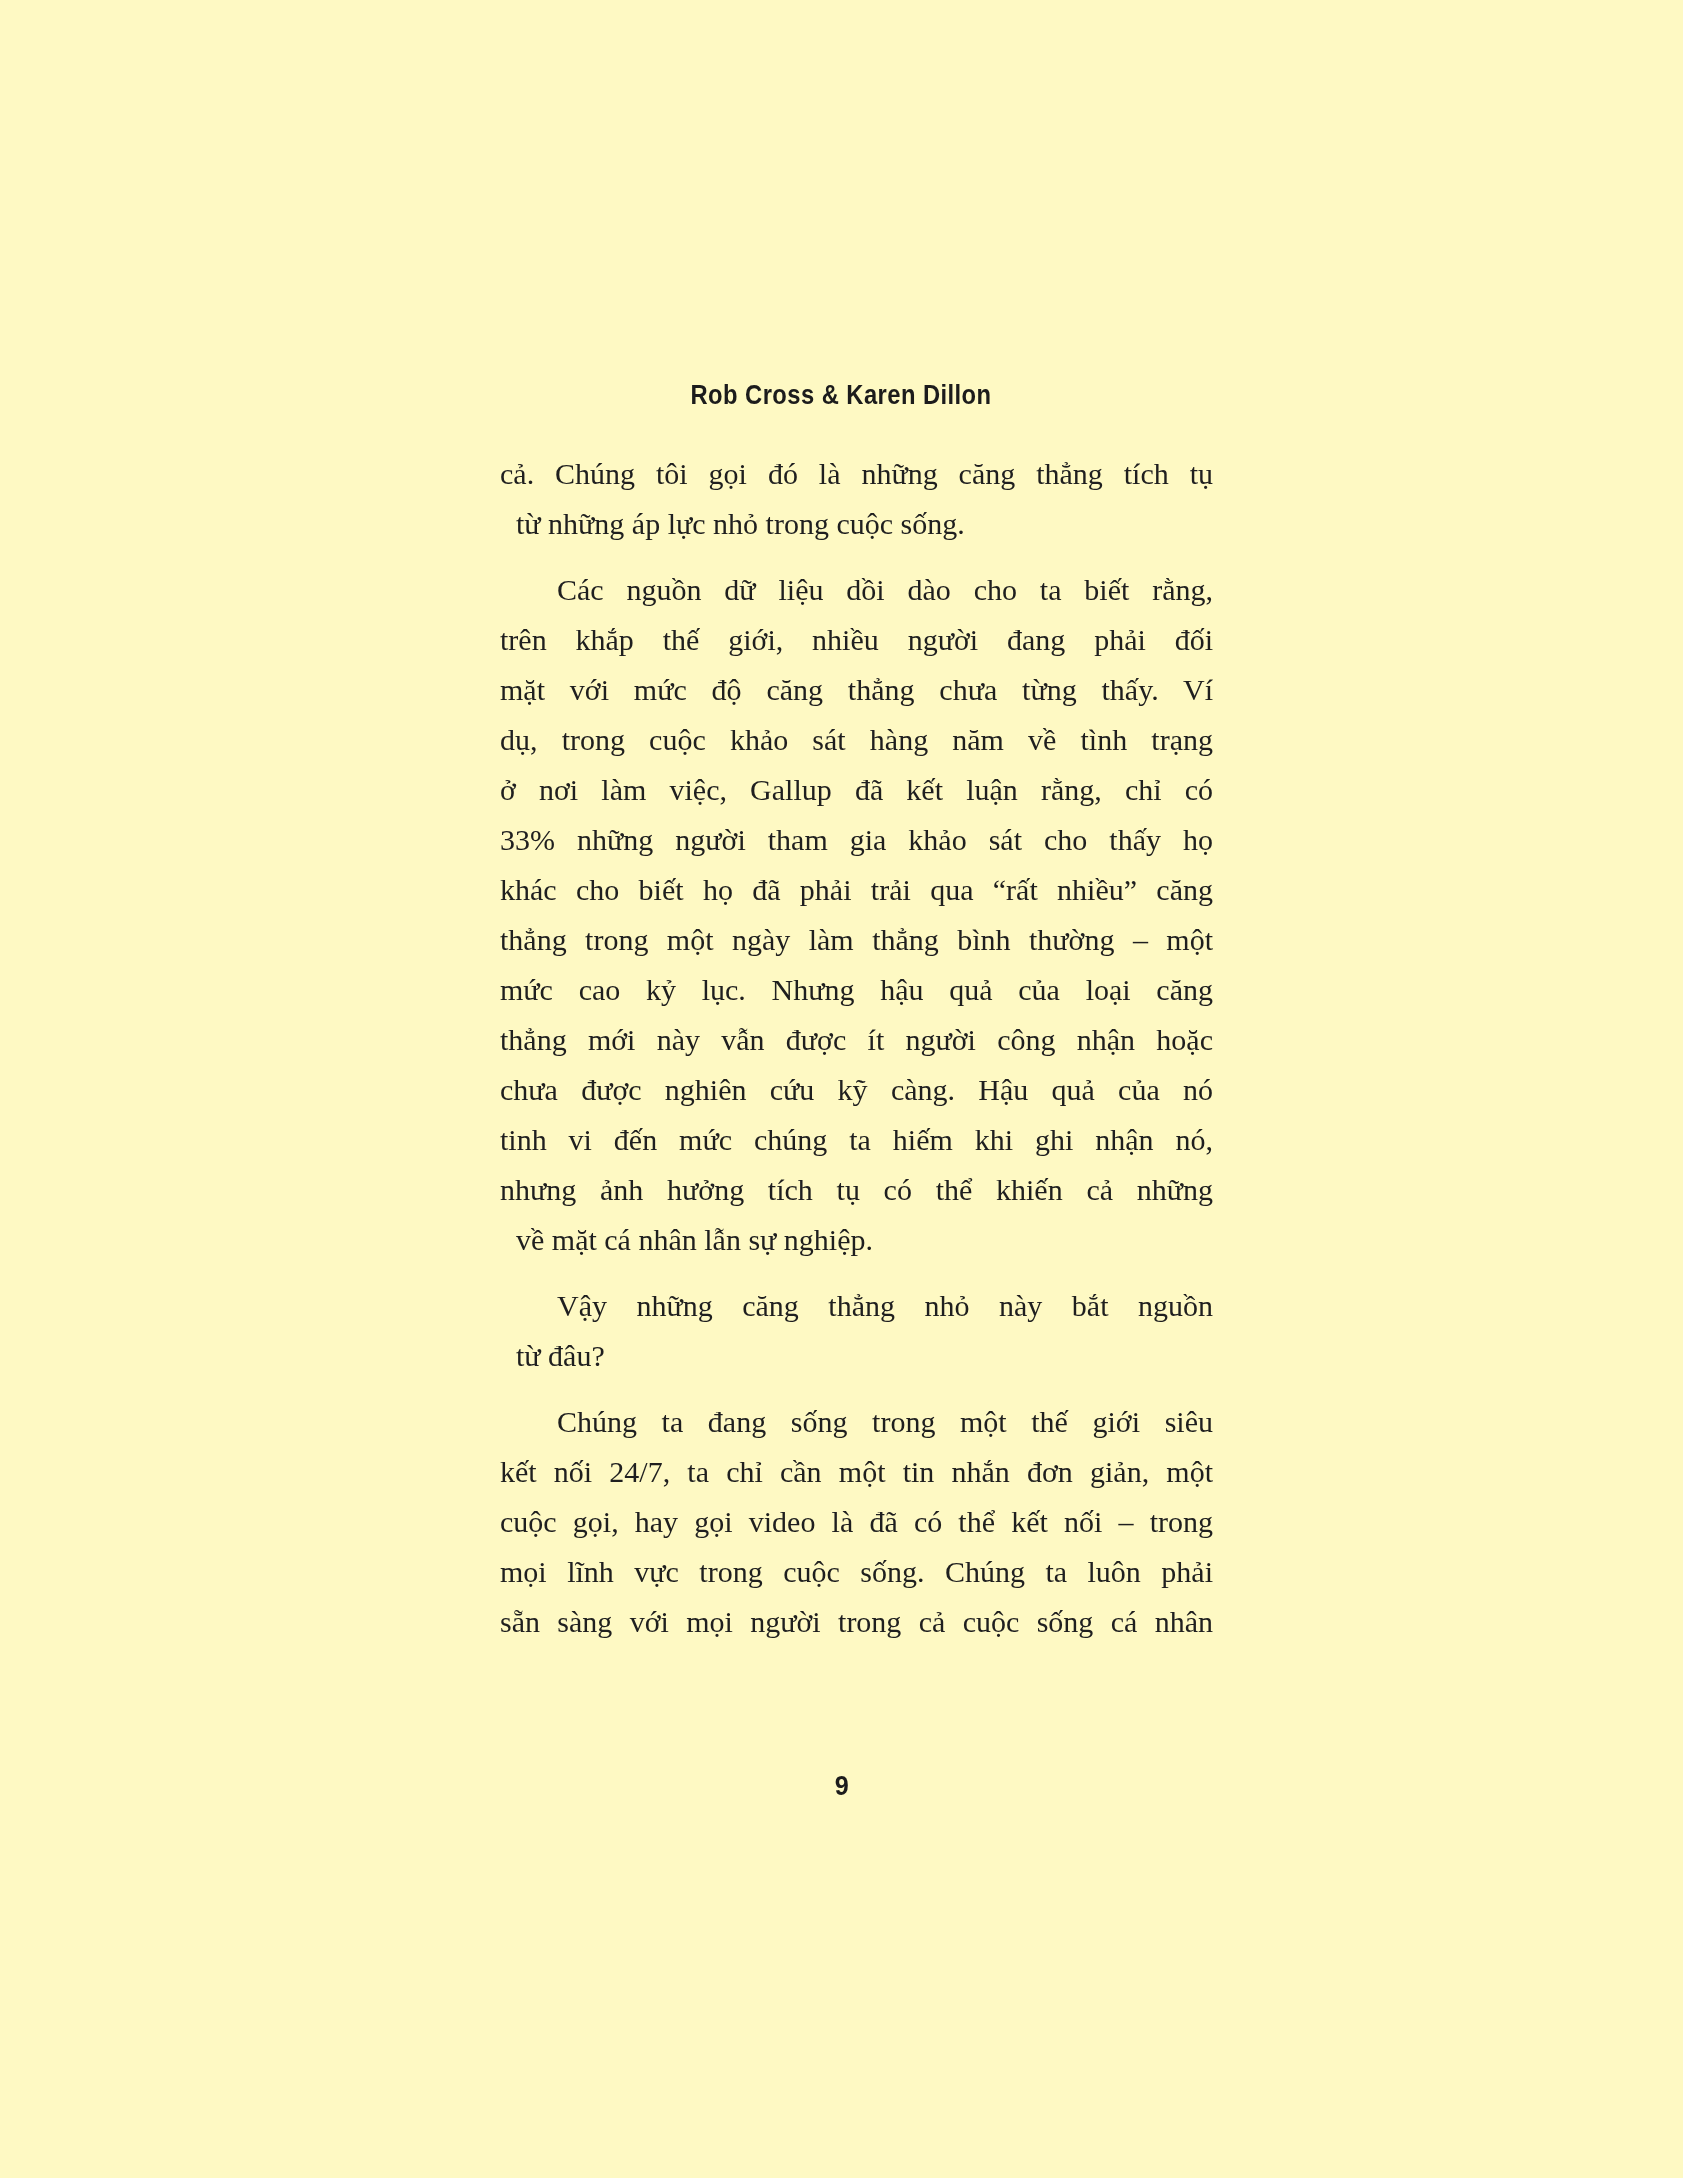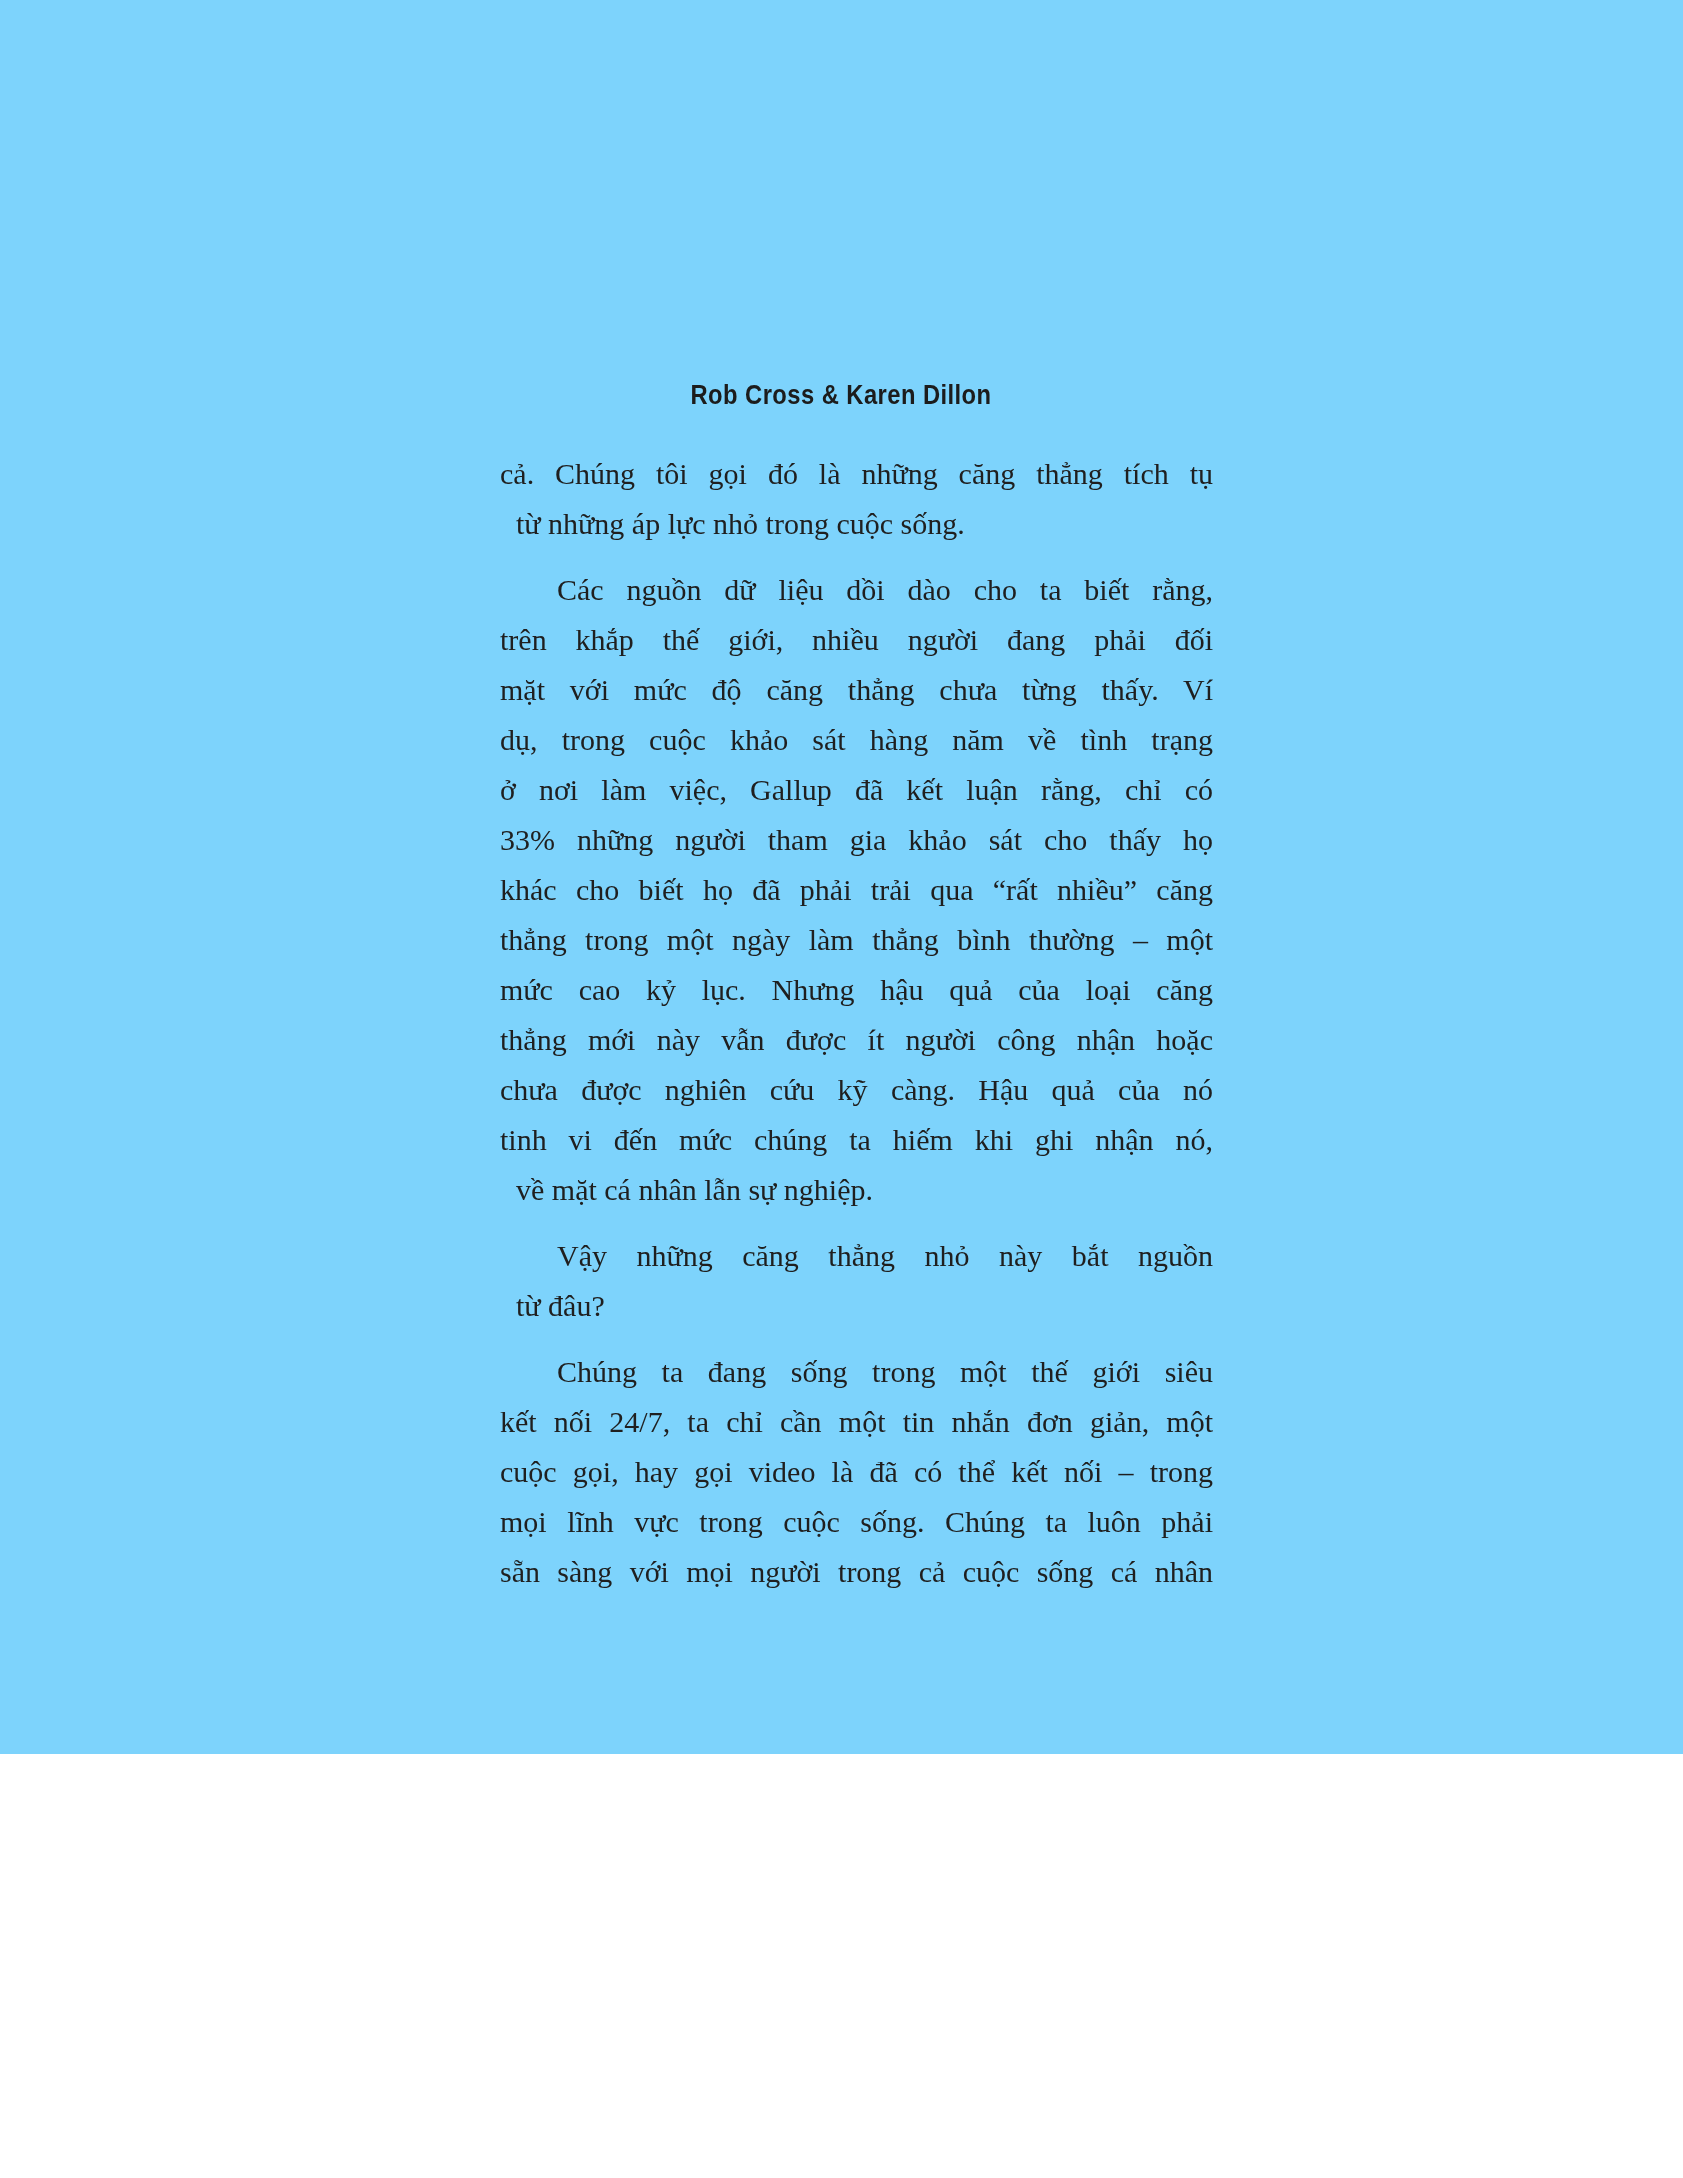--- a/index.html
+++ b/index.html
@@ -3,22 +3,22 @@
 <meta charset="utf-8">
 <style>
   html, body {
     margin: 0;
     padding: 0;
     background: #ffffff;
   }
   .page {
     position: relative;
     width: 1683px;
-    height: 1754px;
-    background: #7dd3fc;
+    height: 2178px;
+    background: #fef9c3;
     overflow: hidden;
     font-family: "Liberation Serif", serif;
     color: #1e1e1e;
   }
   .running-header {
     position: absolute;
     left: 0;
     right: 0;
     top: 380px;
     text-align: center;
@@ -98,20 +98,21 @@
         <div class="line">mặt với mức độ căng thẳng chưa từng thấy. Ví</div>
         <div class="line">dụ, trong cuộc khảo sát hàng năm về tình trạng</div>
         <div class="line">ở nơi làm việc, Gallup đã kết luận rằng, chỉ có</div>
         <div class="line">33% những người tham gia khảo sát cho thấy họ</div>
         <div class="line">khác cho biết họ đã phải trải qua “rất nhiều” căng</div>
         <div class="line">thẳng trong một ngày làm thẳng bình thường – một</div>
         <div class="line">mức cao kỷ lục. Nhưng hậu quả của loại căng</div>
         <div class="line">thẳng mới này vẫn được ít người công nhận hoặc</div>
         <div class="line">chưa được nghiên cứu kỹ càng. Hậu quả của nó</div>
         <div class="line">tinh vi đến mức chúng ta hiếm khi ghi nhận nó,</div>
+        <div class="line">nhưng ảnh hưởng tích tụ có thể khiến cả những</div>
         <div class="line para-end">về mặt cá nhân lẫn sự nghiệp.</div>
       </div>
       <div class="para indent">
         <div class="line">Vậy những căng thẳng nhỏ này bắt nguồn</div>
         <div class="line para-end">từ đâu?</div>
       </div>
       <div class="para indent">
         <div class="line">Chúng ta đang sống trong một thế giới siêu</div>
         <div class="line">kết nối 24/7, ta chỉ cần một tin nhắn đơn giản, một</div>
         <div class="line">cuộc gọi, hay gọi video là đã có thể kết nối – trong</div>

